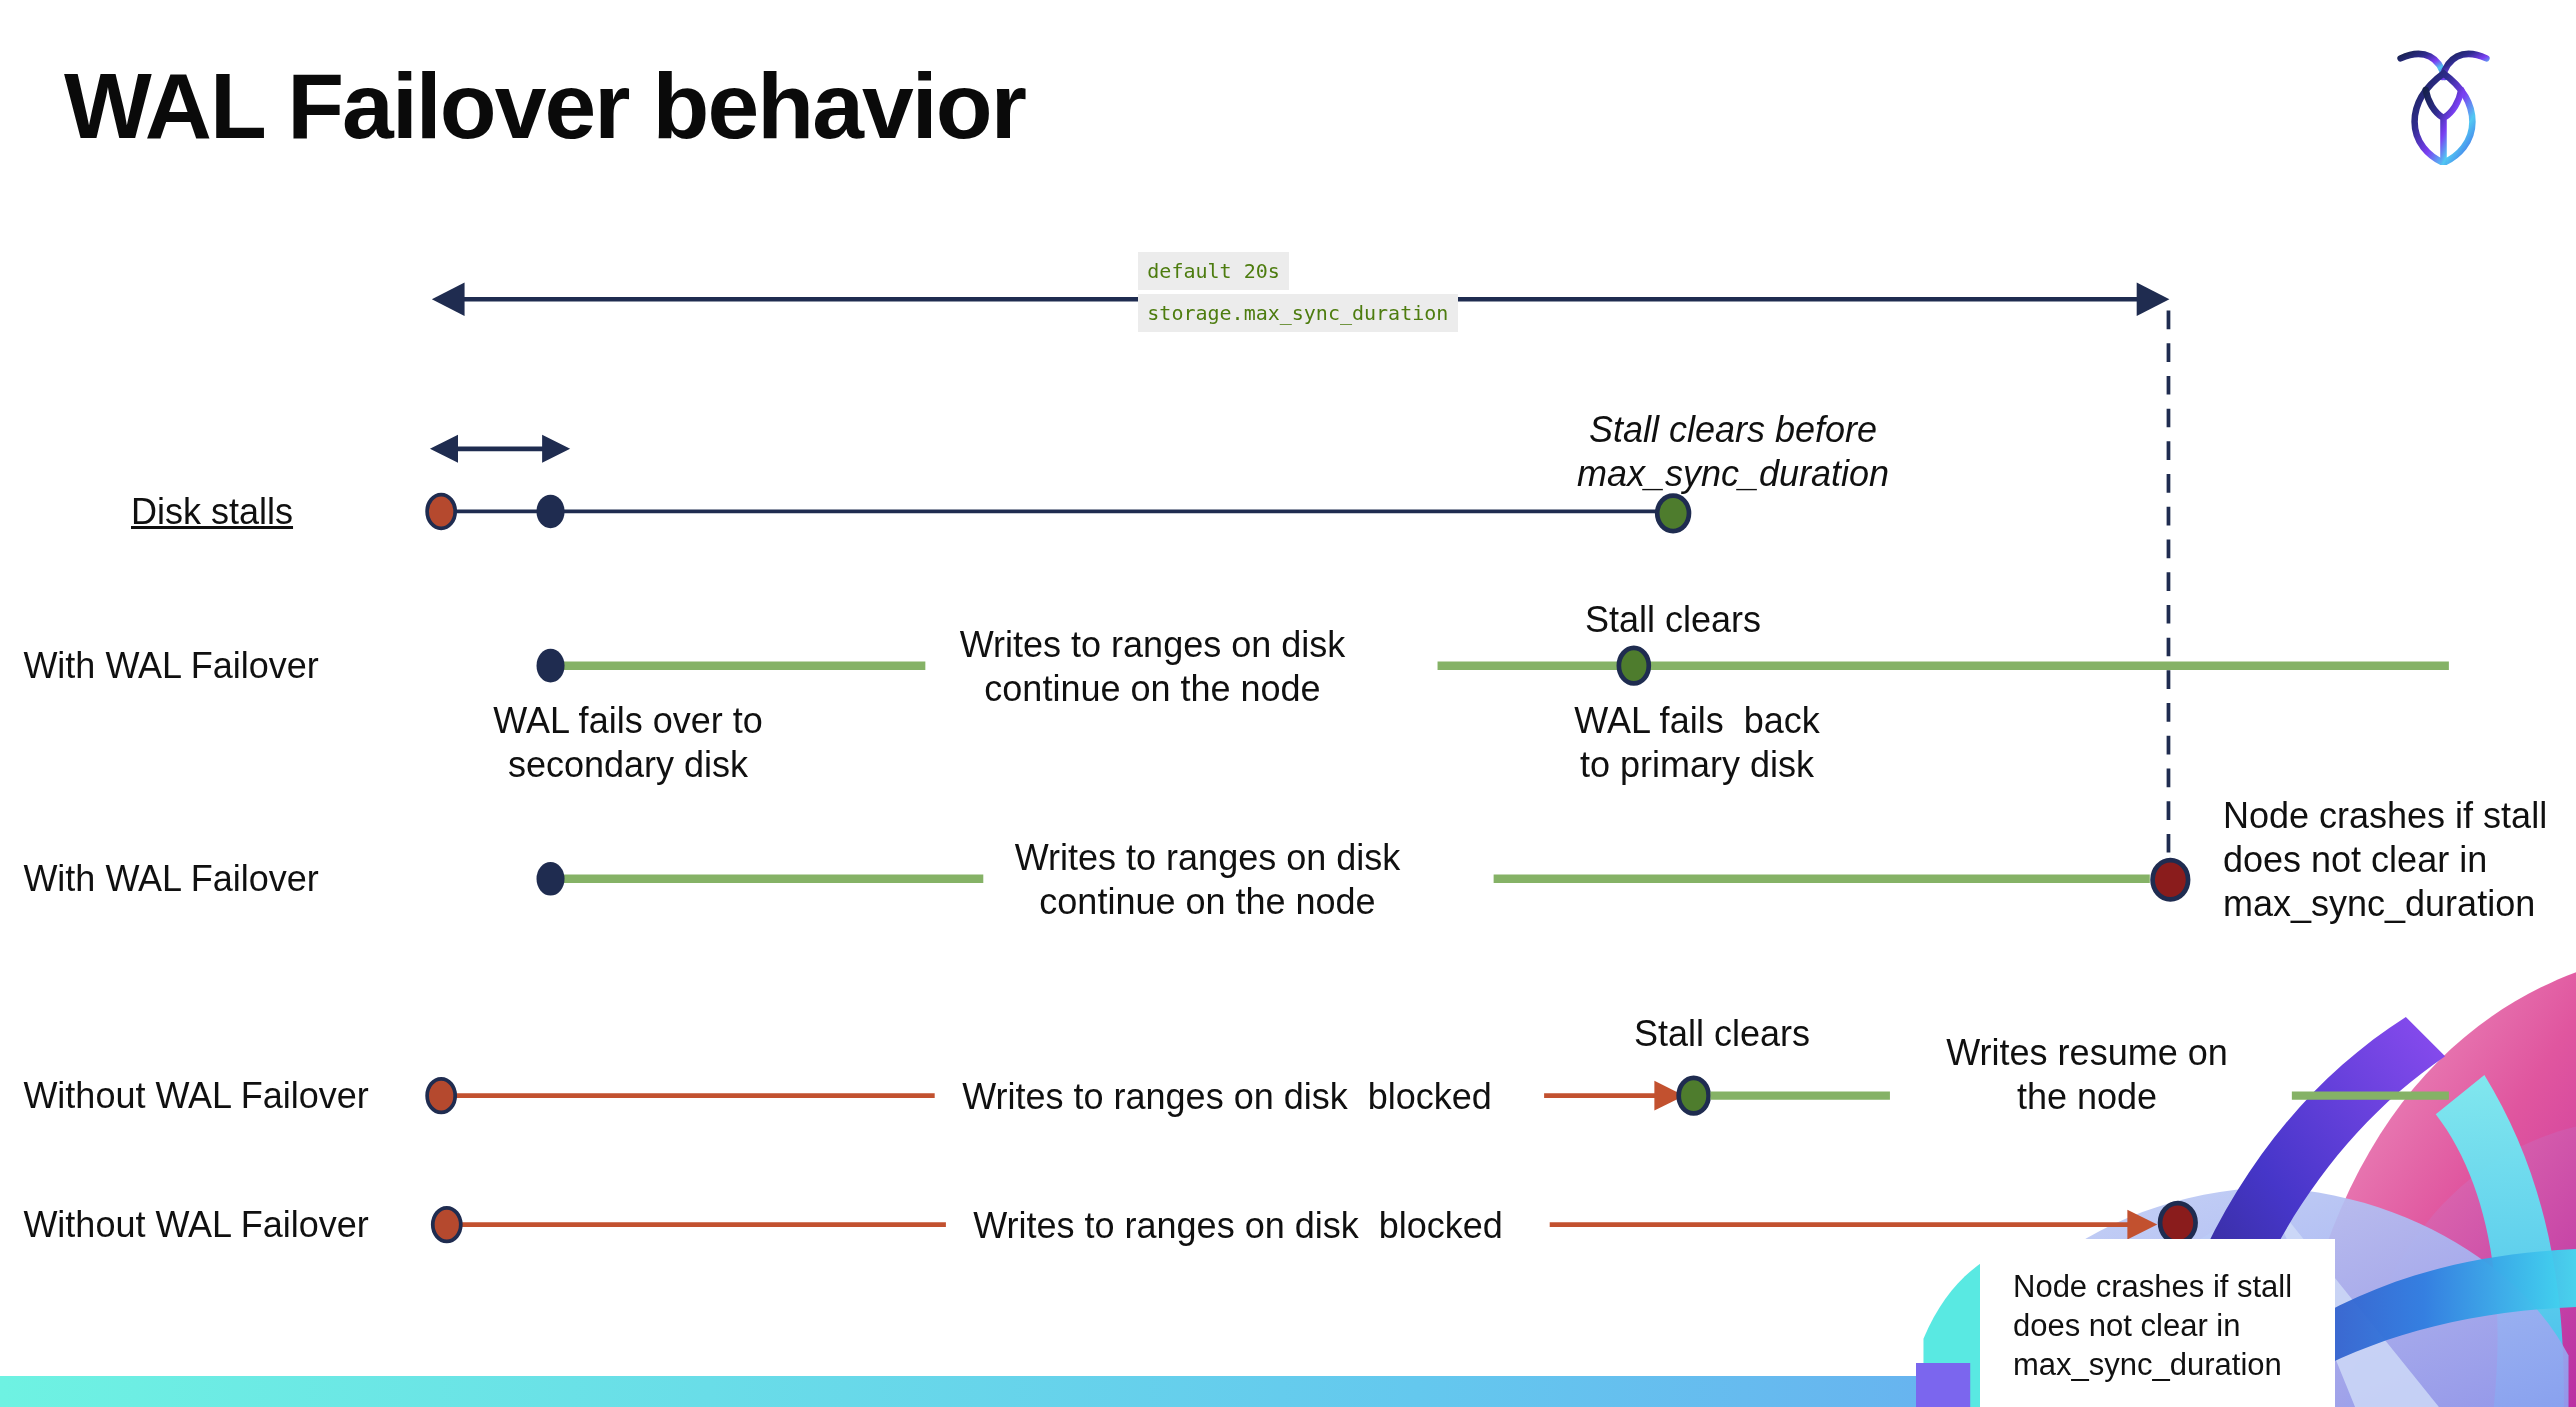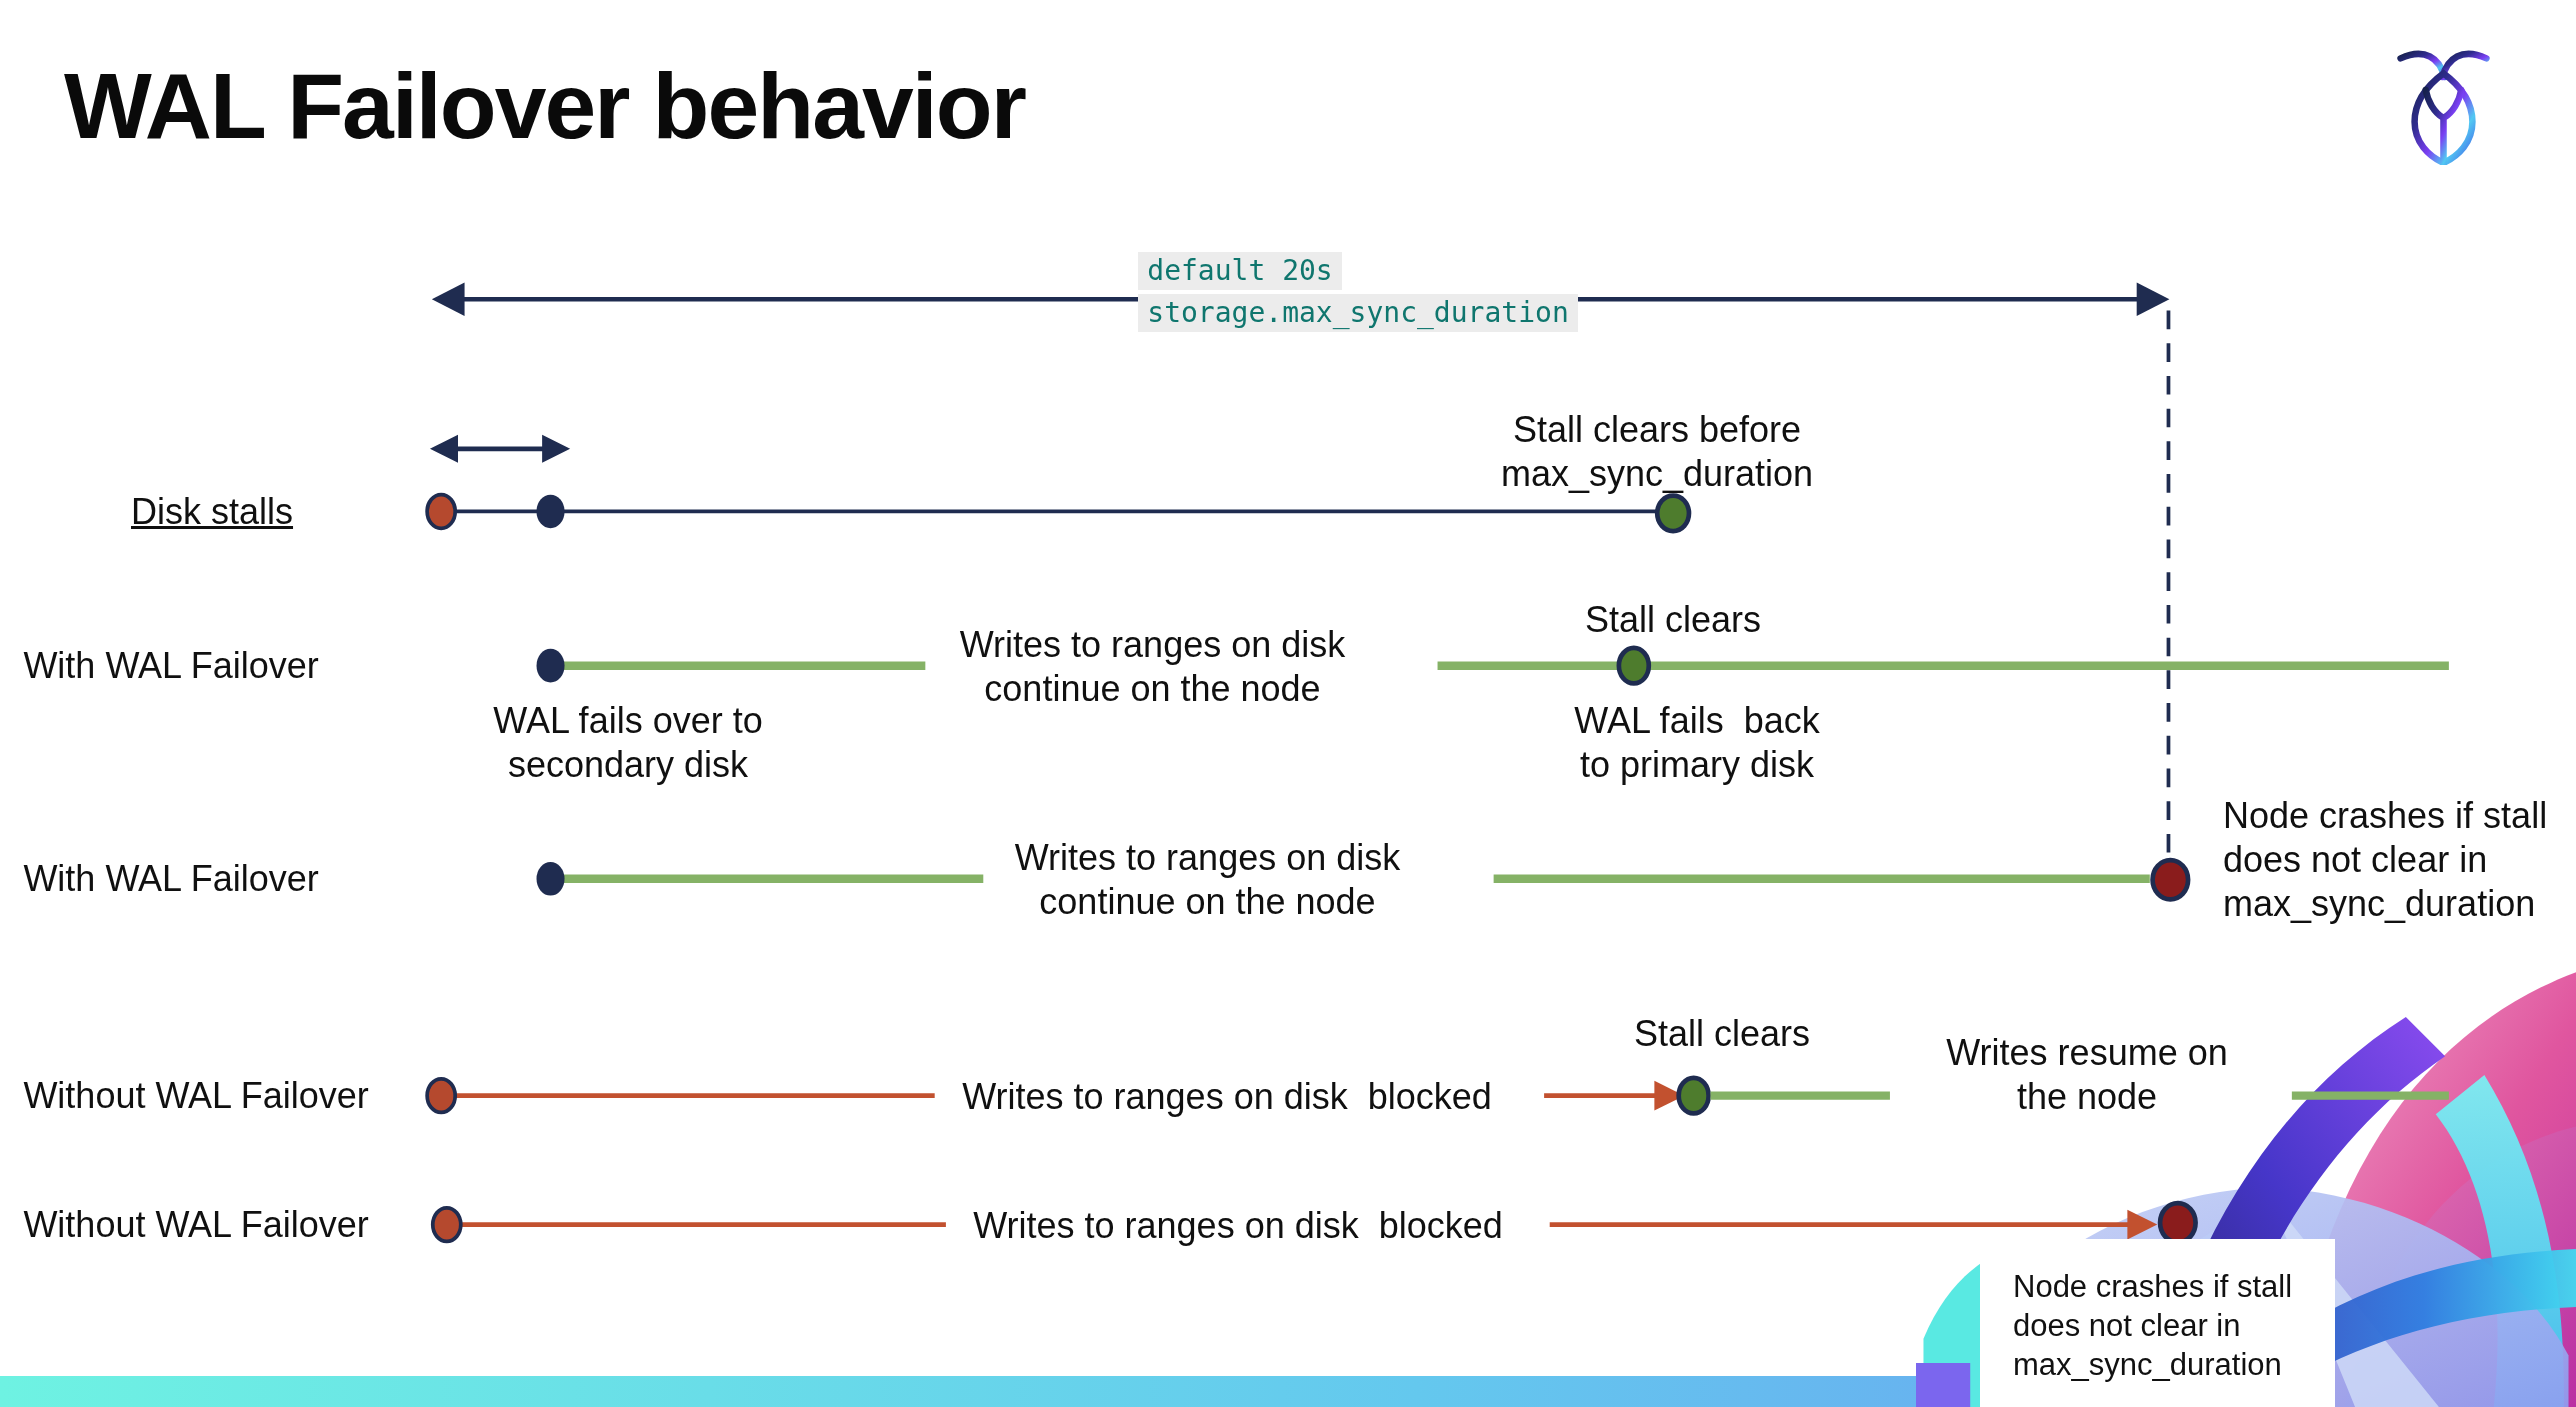--- a/index.html
+++ b/index.html
@@ -5,22 +5,22 @@
   html,body{margin:0;padding:0;background:#ffffff;}
   .canvas{position:relative;width:2576px;height:1408px;background:#ffffff;overflow:hidden;
           font-family:"Liberation Sans",sans-serif;color:#111;}
   .abs{position:absolute;}
   .t{font-size:36px;line-height:44px;color:#101010;}
   .pre{white-space:pre-wrap;}
   .center{text-align:center;}
   .right{text-decoration:underline;}
   .page-title{font-size:93px;font-weight:800;letter-spacing:-1.9px;color:#0a0a0a;line-height:1.05;}
   .code-callout{display:flex;flex-direction:column;align-items:flex-start;gap:4.7px;z-index:6;}
-  .code-line{font-family:"DejaVu Sans Mono","Liberation Mono",monospace;font-size:28px;line-height:34px;
-             background:var(--code-bg);color:#0f766e;padding:1.9px 9.3px;white-space:pre;}
+  .code-line{font-family:"DejaVu Sans Mono","Liberation Mono",monospace;font-size:20px;line-height:34px;
+             background:var(--code-bg);color:#4d7c0f;padding:1.9px 9.3px;white-space:pre;}
   .bottom-bar{left:0;top:1376px;width:2576px;height:32px;z-index:1;
               background:linear-gradient(90deg,var(--bar-left) 0%,var(--bar-mid) 55%,var(--bar-right) 100%);}
   .watermark{left:1916px;top:916px;width:660px;height:492px;z-index:2;}
   .diagram{left:0;top:0;width:2576px;height:1408px;z-index:3;}
   .txt-layer{z-index:5;}
   .crash-box{left:1980px;top:1239px;width:355px;height:168px;background:#ffffff;z-index:7;}
   .crash-box-text{left:2013px;top:1267px;width:336px;font-size:31px;line-height:39px;z-index:8;}
   .logo-top{left:2395px;top:45px;width:97px;height:120px;z-index:6;}
 </style>
 </head>
@@ -138,21 +138,21 @@
   <div class="abs txt-layer" style="left:0;top:0;width:2372px;height:1408px;">
 
     <div class="abs page-title" style="left:64px;top:58px;">WAL Failover behavior</div>
 
     <div class="abs code-callout" style="left:1138px;top:252px;">
       <span class="code-line">default 20s</span>
       <span class="code-line">storage.max_sync_duration</span>
     </div>
 
     <div class="abs t right" style="left:131px;top:490px;width:280px;">Disk stalls</div>
-    <div class="abs t pre center" style="left:1442px;top:408px;width:430px;">Stall clears before
+    <div class="abs t pre center" style="left:1518px;top:408px;width:430px;font-style:italic;">Stall clears before
 max_sync_duration</div>
 
     <div class="abs t" style="left:23.4px;top:644px;">With WAL Failover</div>
     <div class="abs t pre center" style="left:919px;top:623px;width:467px;">Writes to ranges on disk
 continue on the node</div>
     <div class="abs t pre center" style="left:441px;top:699px;width:374px;">WAL fails over to
 secondary disk</div>
     <div class="abs t center" style="left:1533px;top:598px;width:280px;">Stall clears</div>
     <div class="abs t pre center" style="left:1510px;top:699px;width:374px;">WAL fails  back
 to primary disk</div>

